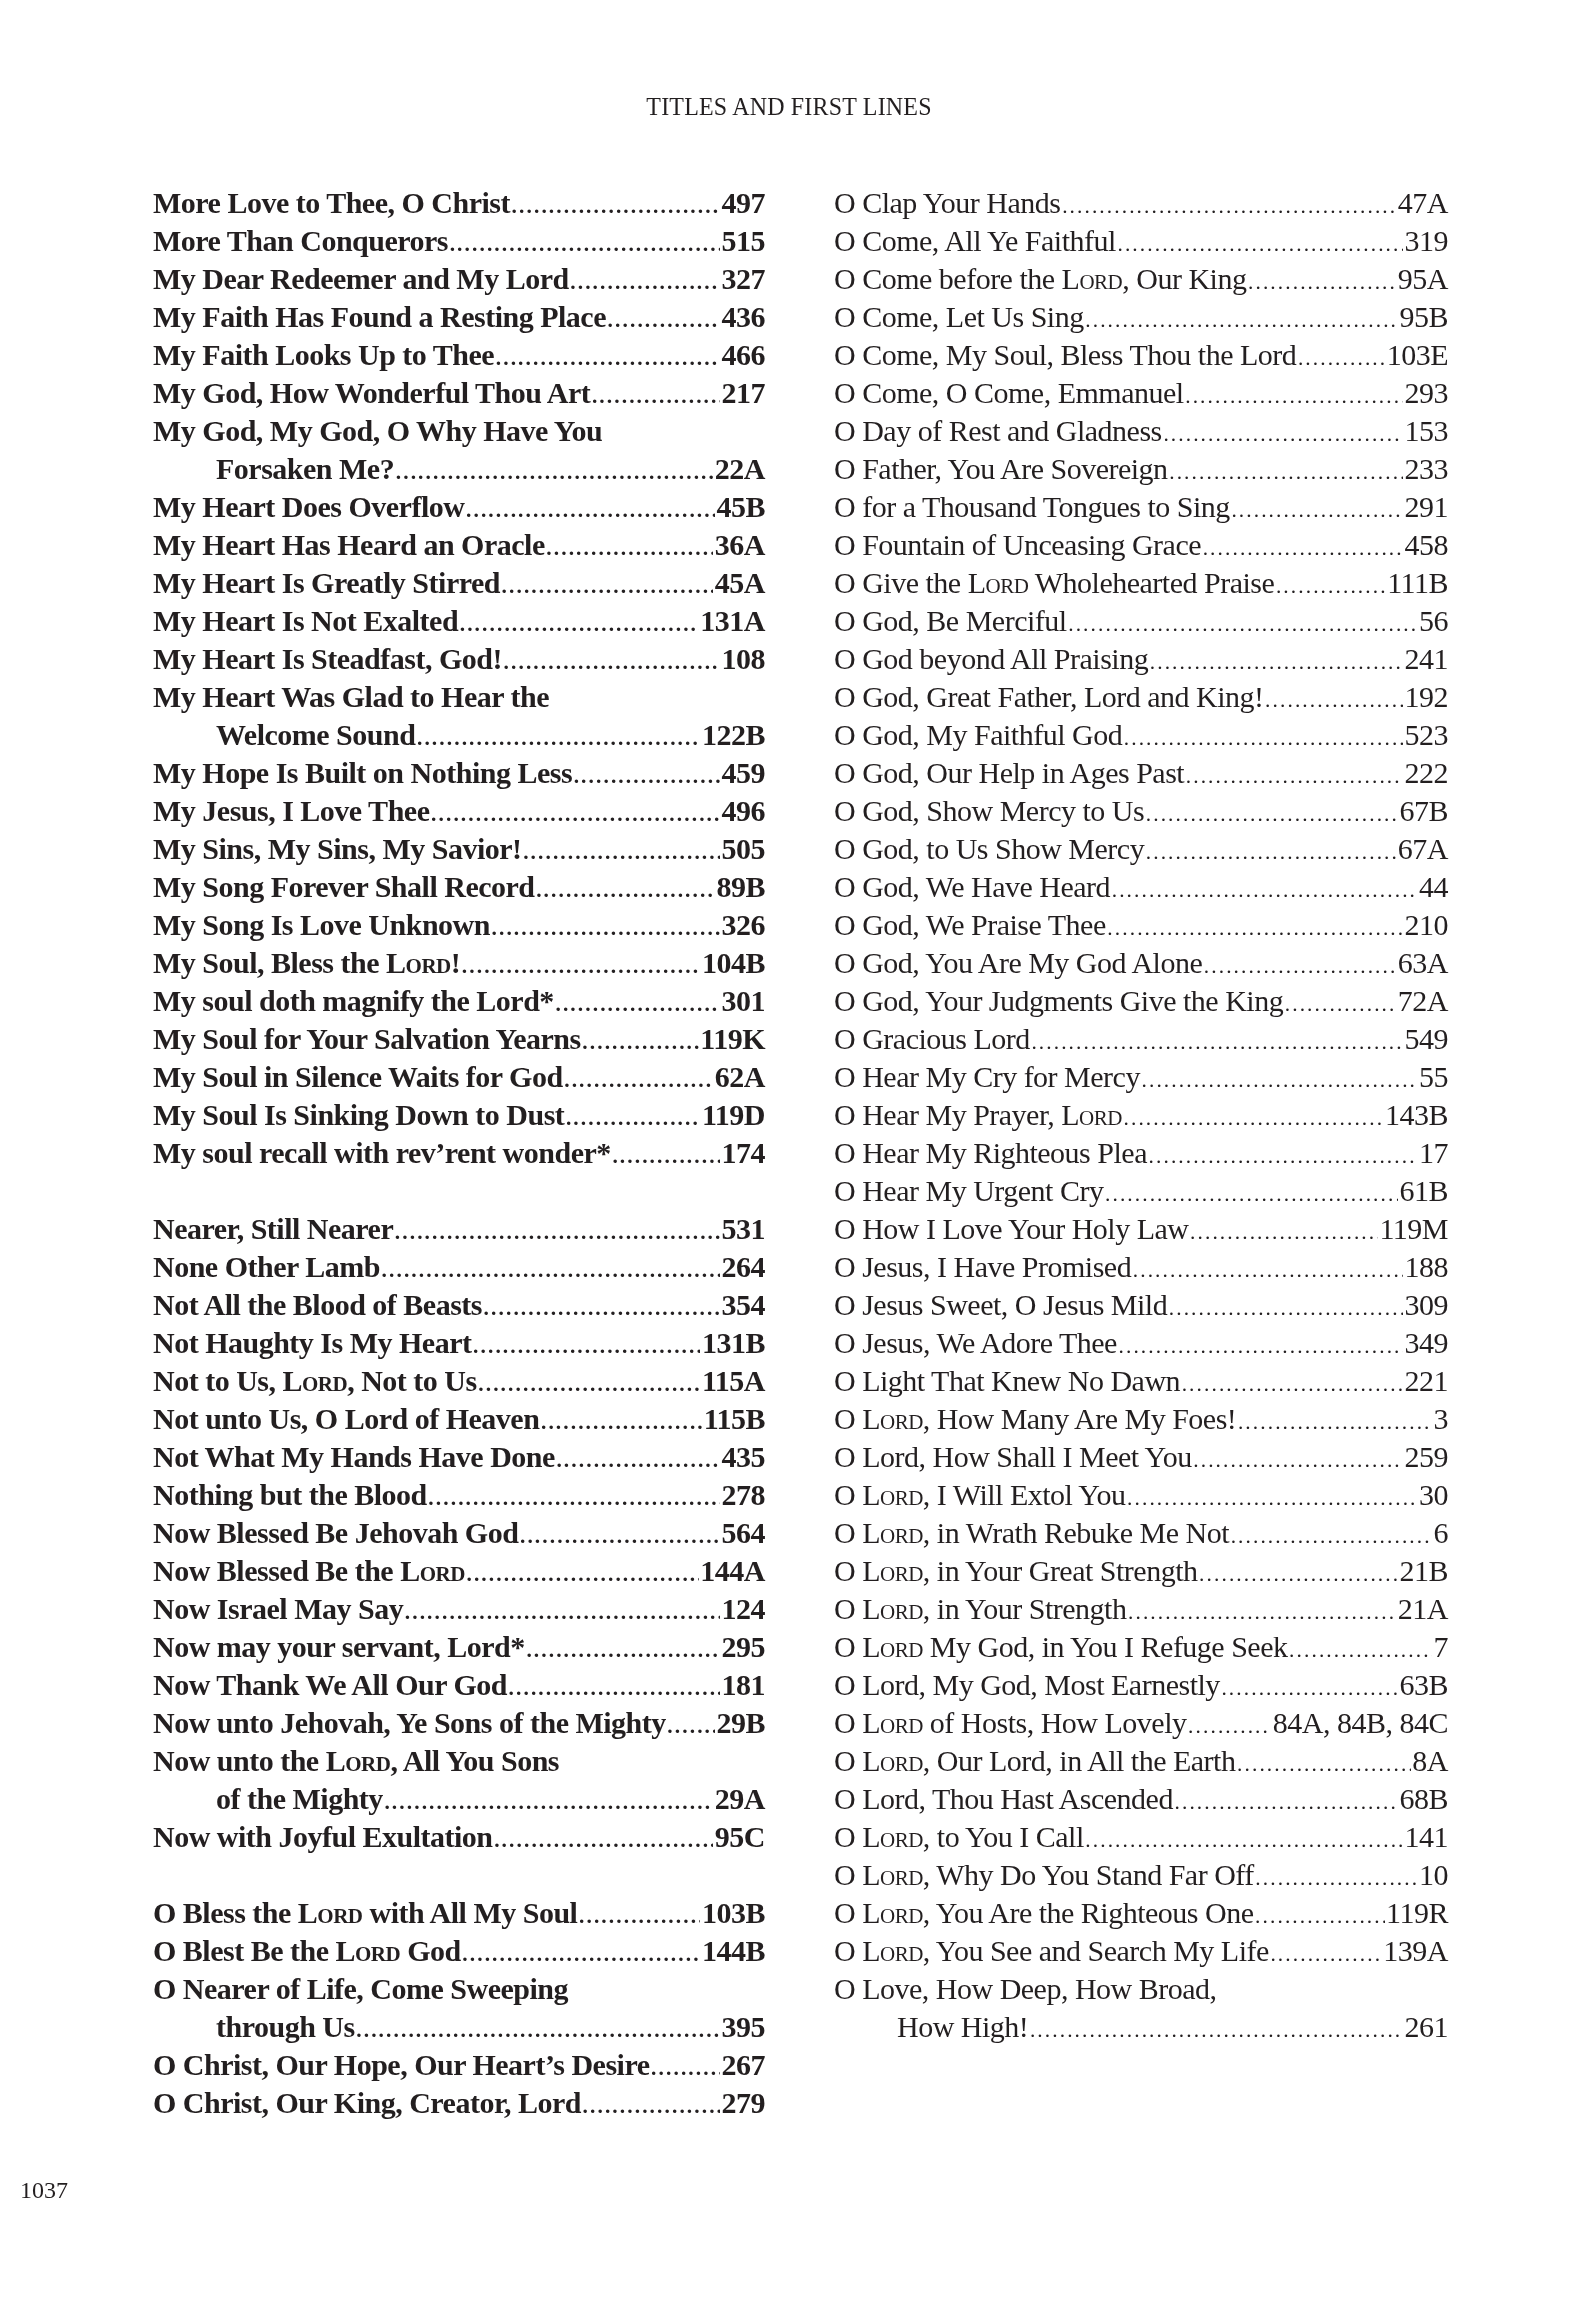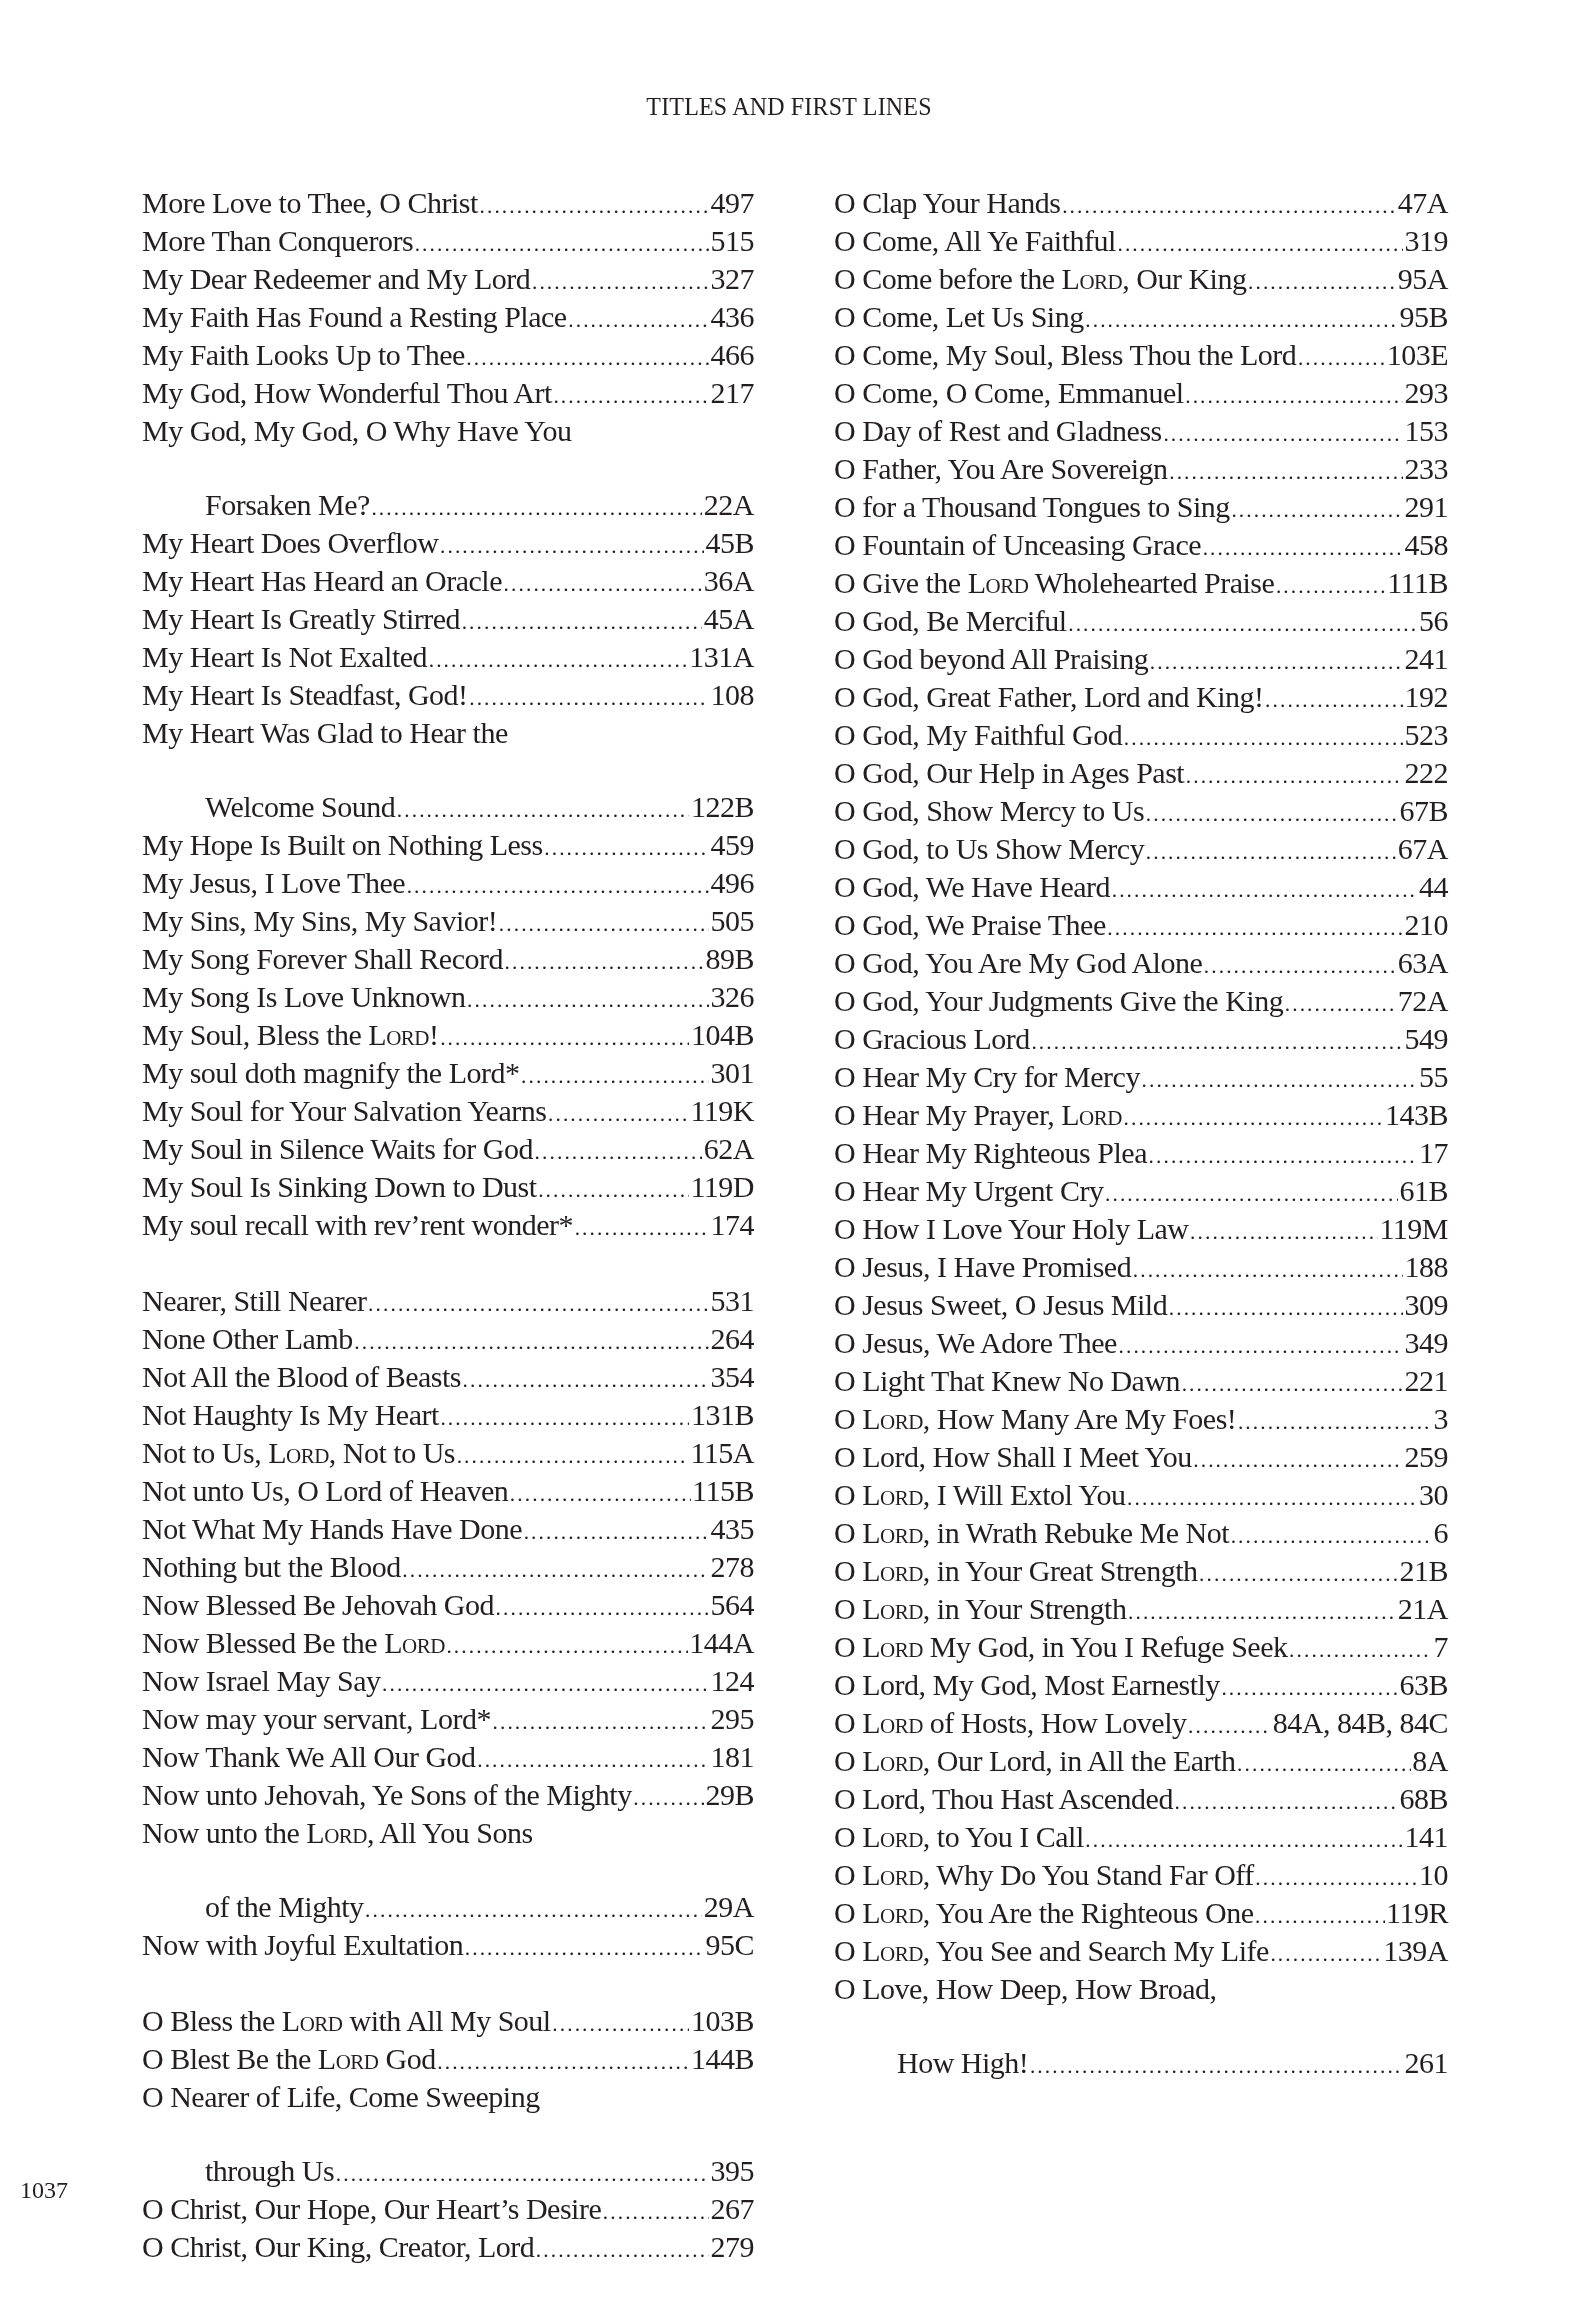--- a/index.html
+++ b/index.html
@@ -9,37 +9,37 @@
     color: #231f20;
   }
   .page-header {
     position: absolute; top: 92px; left: 0; width: 1578px;
     text-align: center; font-size: 25.5px; letter-spacing: 0.2px;
     transform: scaleX(0.94);
   }
   .column {
     position: absolute; top: 184px;
   }
-  .col-left { left: 142px; width: 612px; }
+  .col-left { left: 153px; width: 612px; font-weight: bold; }
   .col-right { left: 834px; width: 614px; }
   .entry { font-size: 30px; line-height: 38px; }
   .line {
     display: flex; align-items: baseline; white-space: nowrap;
     height: 38px;
   }
   .line .title { flex: 0 0 auto; letter-spacing: -0.5px; }
   .line .leader {
     flex: 1 1 auto; overflow: hidden; margin: 0 1.6px;
     letter-spacing: 2.1px; font-size: 21.4px;
   }
   .line .leader::before {
     content: "........................................................................................................................";
   }
   .line .num { flex: 0 0 auto; letter-spacing: -0.5px; }
-  .cont { padding-left: 63px; margin-top: 36px; }
+  .cont { padding-left: 63px; }
   .blank { height: 38px; }
   .sc { font-variant: small-caps; }
   .page-number {
     position: absolute; top: 2177px; left: 0; width: 1578px;
     text-align: left; font-size: 24px; padding-left: 20px;
   }
 </style>
 </head>
 <body>
 

